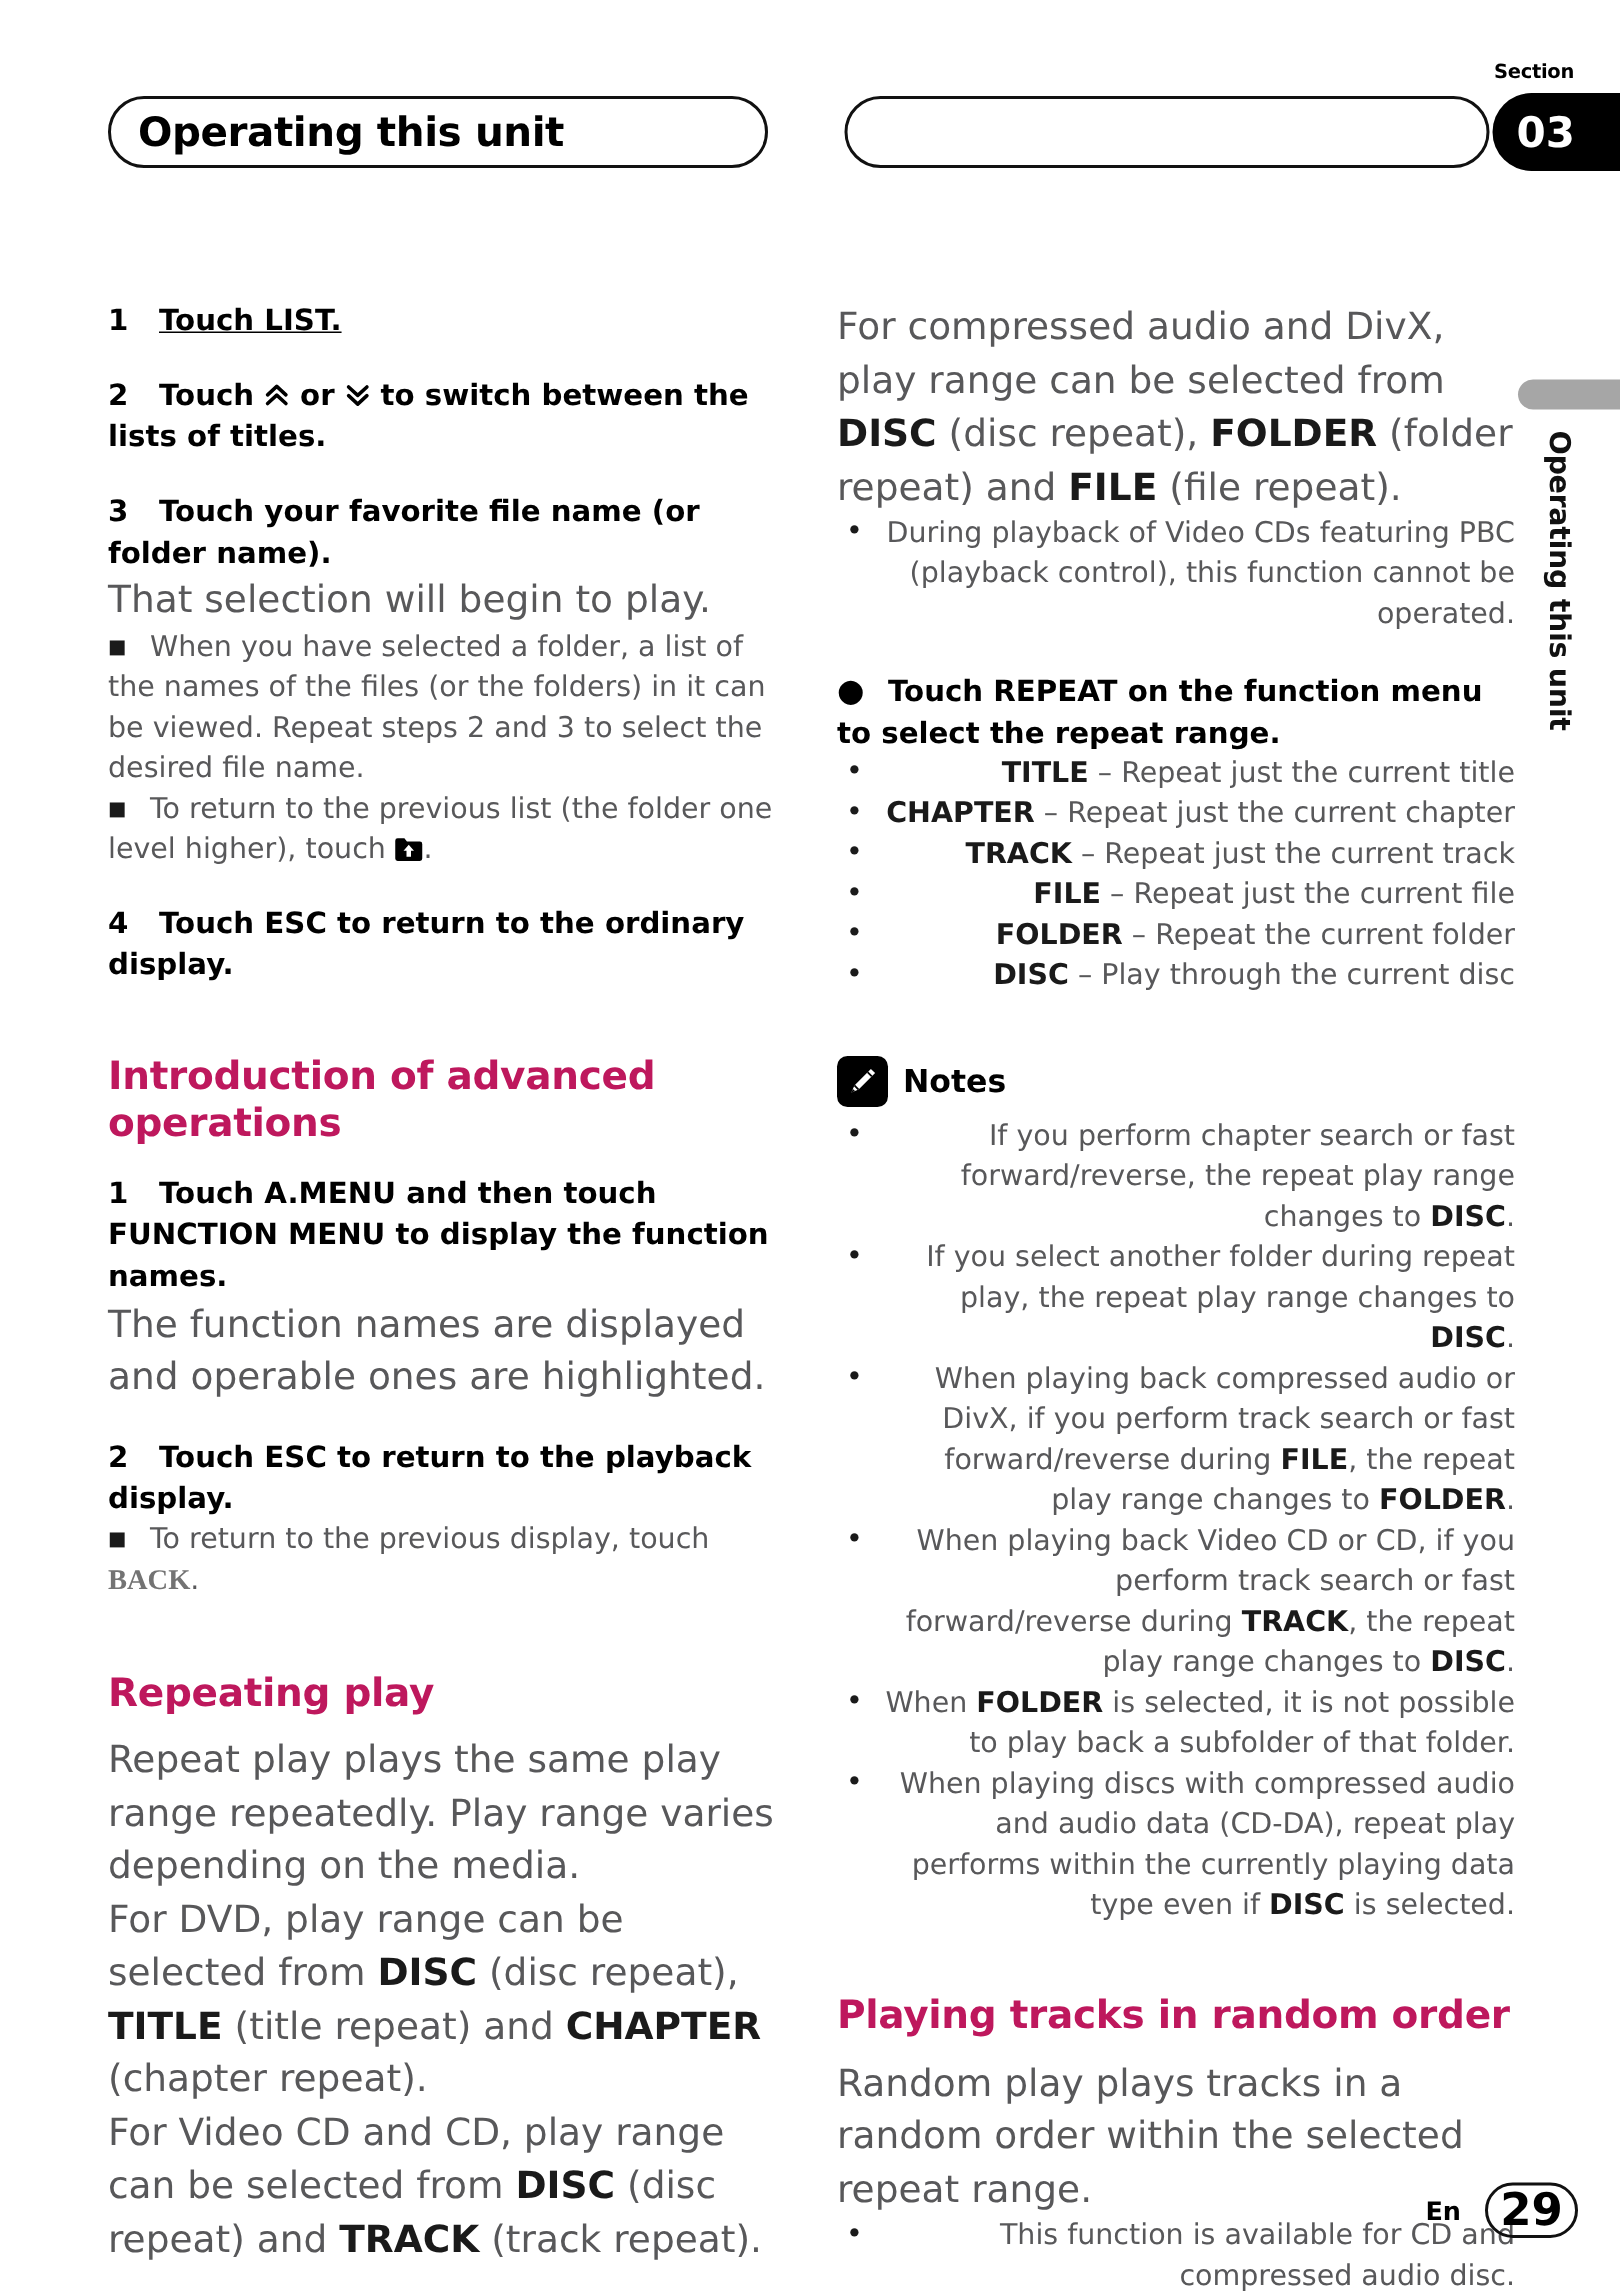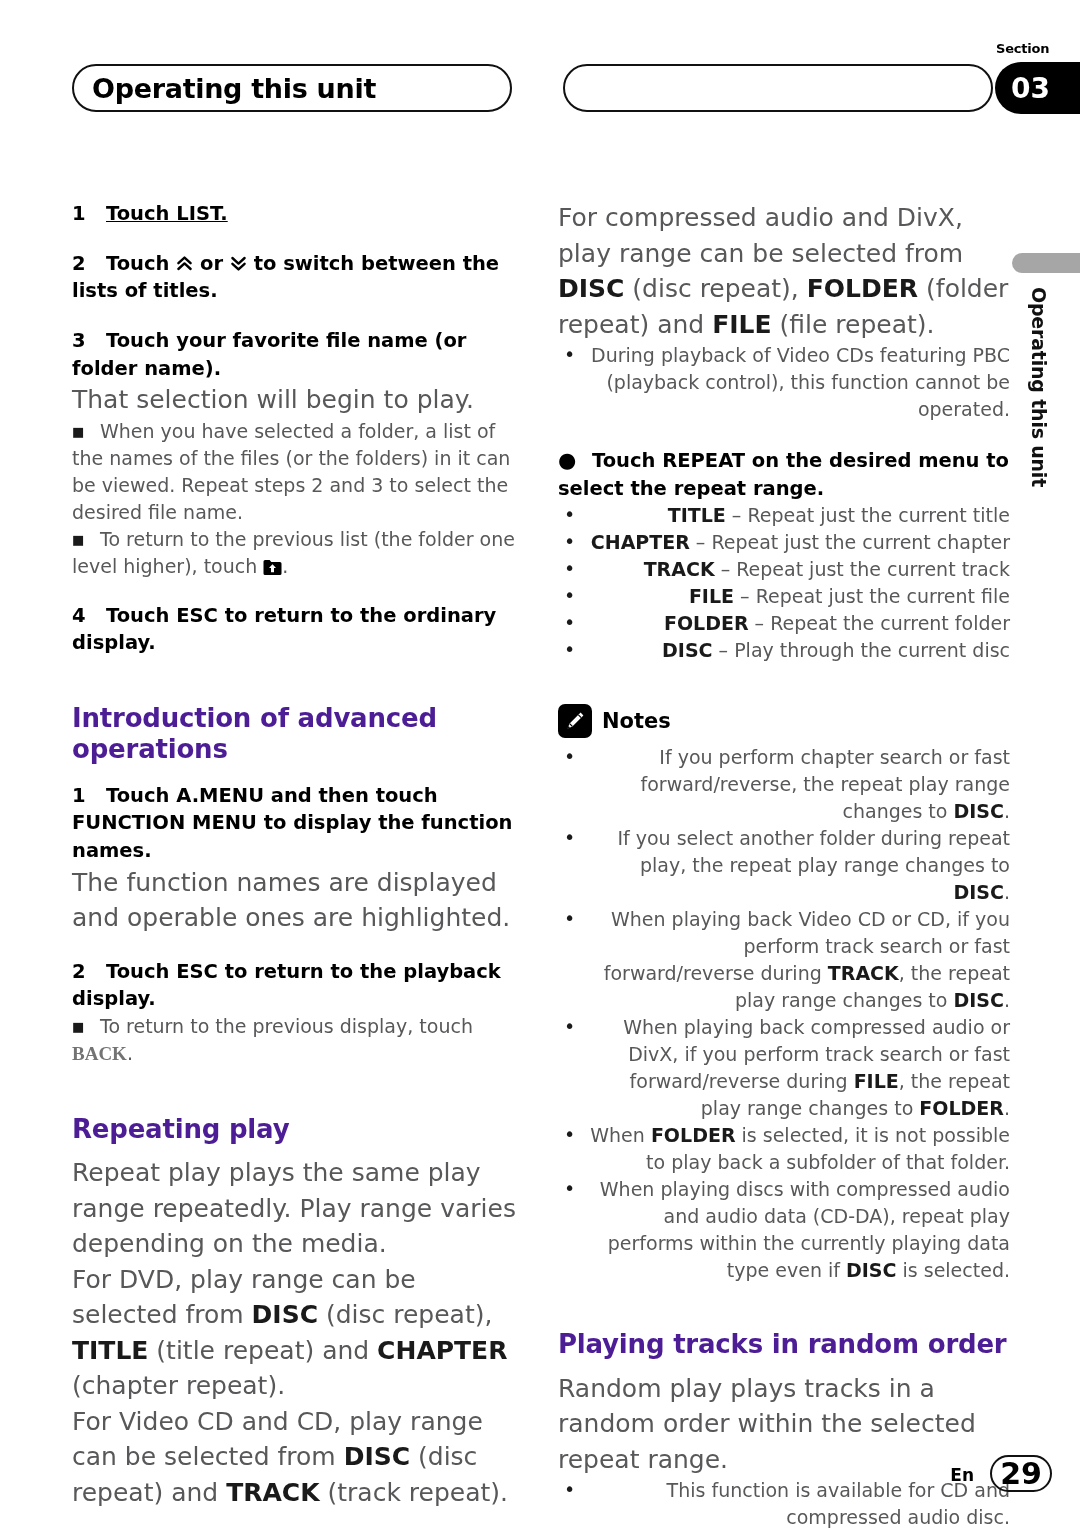--- a/index.html
+++ b/index.html
@@ -140,21 +140,21 @@
     font-size: 25px;
     color: #58585a;
     line-height: 1.42;
     font-weight: 400;
   }
   .body-text b { color: #1a1a1a; font-weight: bold; }
 
   .heading {
     font-size: 26px;
     font-weight: bold;
-    color: #4c1d95;
+    color: #be185d;
     line-height: 1.2;
     margin-top: 46px;
     margin-bottom: 10px;
     letter-spacing: -0.2px;
   }
 
   
   .sq-item {
     font-size: 19px;
     color: #58585a;
@@ -343,21 +343,21 @@
   <p class="body-text"><span>For Video CD and CD, play range can be selected from </span><b>DISC</b><span> (disc repeat) and </span><b>TRACK</b><span> (track repeat).</span></p>
 
 </div>
 
 <div class="col col-right">
 
   <p class="body-text"><span>For compressed audio and DivX, play range can be selected from </span><b>DISC</b><span> (disc repeat), </span><b>FOLDER</b><span> (folder repeat) and </span><b>FILE</b><span> (file repeat).</span></p>
 
   <p class="dot-item">During playback of Video CDs featuring PBC (playback control), this function cannot be operated.</p>
 
-  <p class="big-bullet-step"><span class="bigb">●</span><span>Touch REPEAT on the desired menu to select the repeat range.</span></p>
+  <p class="big-bullet-step"><span class="bigb">●</span><span>Touch REPEAT on the function menu to select the repeat range.</span></p>
 
   <div class="dot-list">
     <p class="dot-item"><b>TITLE</b><span class="dash"> – </span><span>Repeat just the current title</span></p>
     <p class="dot-item"><b>CHAPTER</b><span class="dash"> – </span><span>Repeat just the current chapter</span></p>
     <p class="dot-item"><b>TRACK</b><span class="dash"> – </span><span>Repeat just the current track</span></p>
     <p class="dot-item"><b>FILE</b><span class="dash"> – </span><span>Repeat just the current file</span></p>
     <p class="dot-item"><b>FOLDER</b><span class="dash"> – </span><span>Repeat the current folder</span></p>
     <p class="dot-item"><b>DISC</b><span class="dash"> – </span><span>Play through the current disc</span></p>
   </div>
 
@@ -369,22 +369,22 @@
           <path d="M14.4 4.8 L17.2 7.6" stroke="#000" stroke-width="1.2"></path>
           <path d="M3.6 18.4 L6.0 17.4 L4.6 16.0 Z" fill="#000"></path>
         </svg>
     </span>
     <span class="notes-title">Notes</span>
   </div>
 
   <div class="dot-list">
     <p class="dot-item"><span>If you perform chapter search or fast forward/reverse, the repeat play range changes to </span><b>DISC</b><span>.</span></p>
     <p class="dot-item"><span>If you select another folder during repeat play, the repeat play range changes to </span><b>DISC</b><span>.</span></p>
+    <p class="dot-item"><span>When playing back compressed audio or DivX, if you perform track search or fast forward/reverse during </span><b>FILE</b><span>, the repeat play range changes to </span><b>FOLDER</b><span>.</span></p>
     <p class="dot-item"><span>When playing back Video CD or CD, if you perform track search or fast forward/reverse during </span><b>TRACK</b><span>, the repeat play range changes to </span><b>DISC</b><span>.</span></p>
-    <p class="dot-item"><span>When playing back compressed audio or DivX, if you perform track search or fast forward/reverse during </span><b>FILE</b><span>, the repeat play range changes to </span><b>FOLDER</b><span>.</span></p>
     <p class="dot-item"><span>When </span><b>FOLDER</b><span> is selected, it is not possible to play back a subfolder of that folder.</span></p>
     <p class="dot-item"><span>When playing discs with compressed audio and audio data (CD-DA), repeat play performs within the currently playing data type even if </span><b>DISC</b><span> is selected.</span></p>
   </div>
 
   <h2 class="heading">Playing tracks in random order</h2>
 
   <p class="body-text">Random play plays tracks in a random order within the selected repeat range.</p>
   <p class="dot-item">This function is available for CD and compressed audio disc.</p>
 
 </div>

